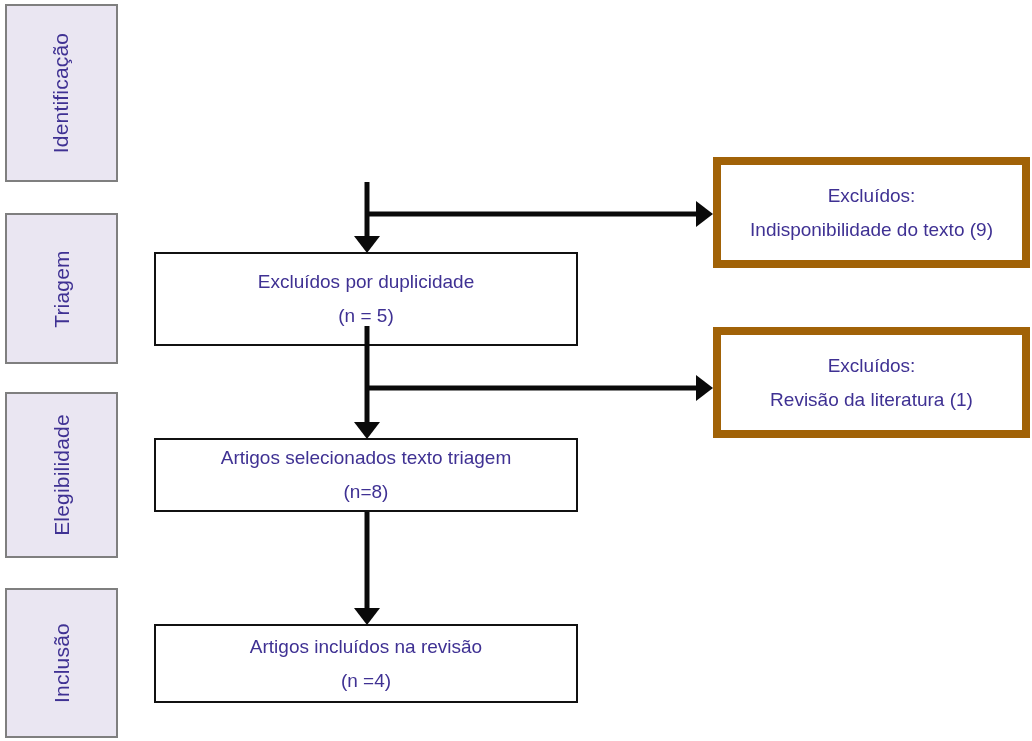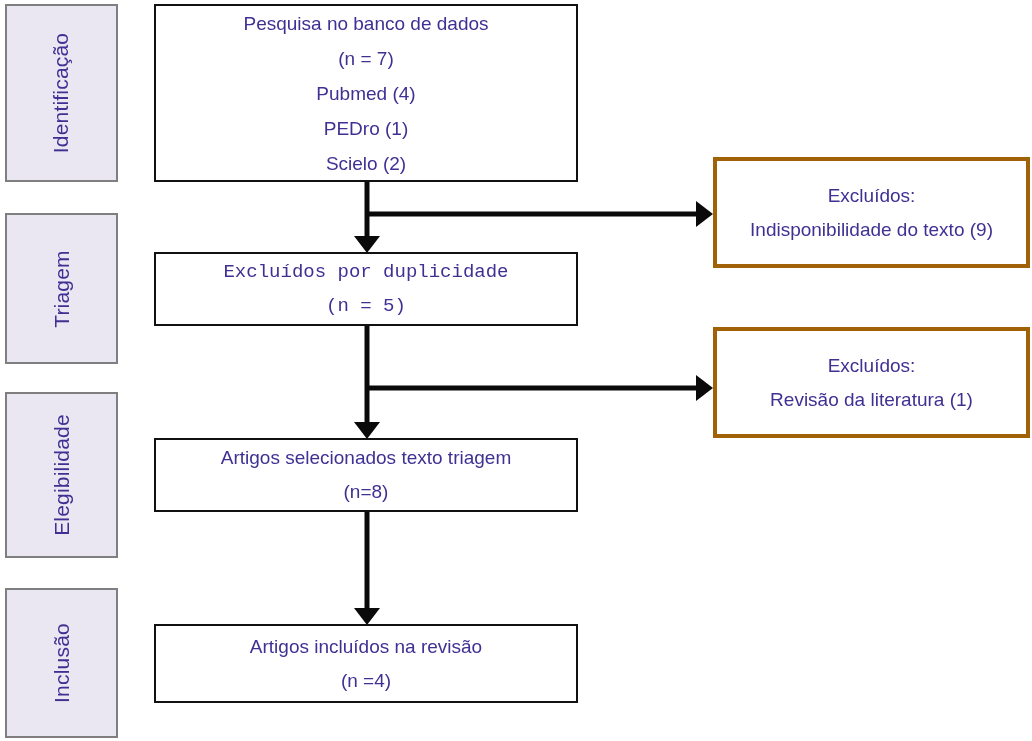--- a/index.html
+++ b/index.html
@@ -37,21 +37,21 @@
   }
   .flow-box {
     background: #ffffff;
     border: 2px solid #111111;
     font-size: 19px;
   }
   .flow-box .line { display: block; line-height: 35px; }
   .flow-box.compact .line { line-height: 34px; }
   .excl-box {
     background: #ffffff;
-    border: 4px solid #a16207;
+    border: 8px solid #a16207;
     font-size: 19px;
   }
   .excl-box .line { display: block; line-height: 34px; }
   .arrow-layer {
     position: absolute;
     left: 0;
     top: 0;
     width: 1032px;
     height: 741px;
     pointer-events: none;
@@ -71,29 +71,22 @@
   </div>
 
   <div class="box stage-box" style="left:5px; top:392px; width:113px; height:166px;">
     <span class="rot">Elegibilidade</span>
   </div>
 
   <div class="box stage-box" style="left:5px; top:588px; width:113px; height:150px;">
     <span class="rot">Inclusão</span>
   </div>
 
-  <div class="box flow-box" style="left:154px; top:4px; width:424px; height:178px;">
-    <span class="line">Pesquisa no banco de dados</span>
-    <span class="line">(n = 7)</span>
-    <span class="line">Pubmed (4)</span>
-    <span class="line">PEDro (1)</span>
-    <span class="line">Scielo (2)</span>
-  </div>
 
-  <div class="box flow-box compact" style="left:154px; top:252px; width:424px; height:74px;font-family:Liberation Mono, monospace;">
+  <div class="box flow-box compact" style="left:154px; top:252px; width:424px; height:94px;">
     <span class="line">Excluídos por duplicidade</span>
     <span class="line">(n = 5)</span>
   </div>
 
   <div class="box flow-box compact" style="left:154px; top:438px; width:424px; height:74px;">
     <span class="line">Artigos selecionados texto triagem</span>
     <span class="line">(n=8)</span>
   </div>
 
   <div class="box flow-box compact" style="left:154px; top:624px; width:424px; height:79px;text-align:right;">

